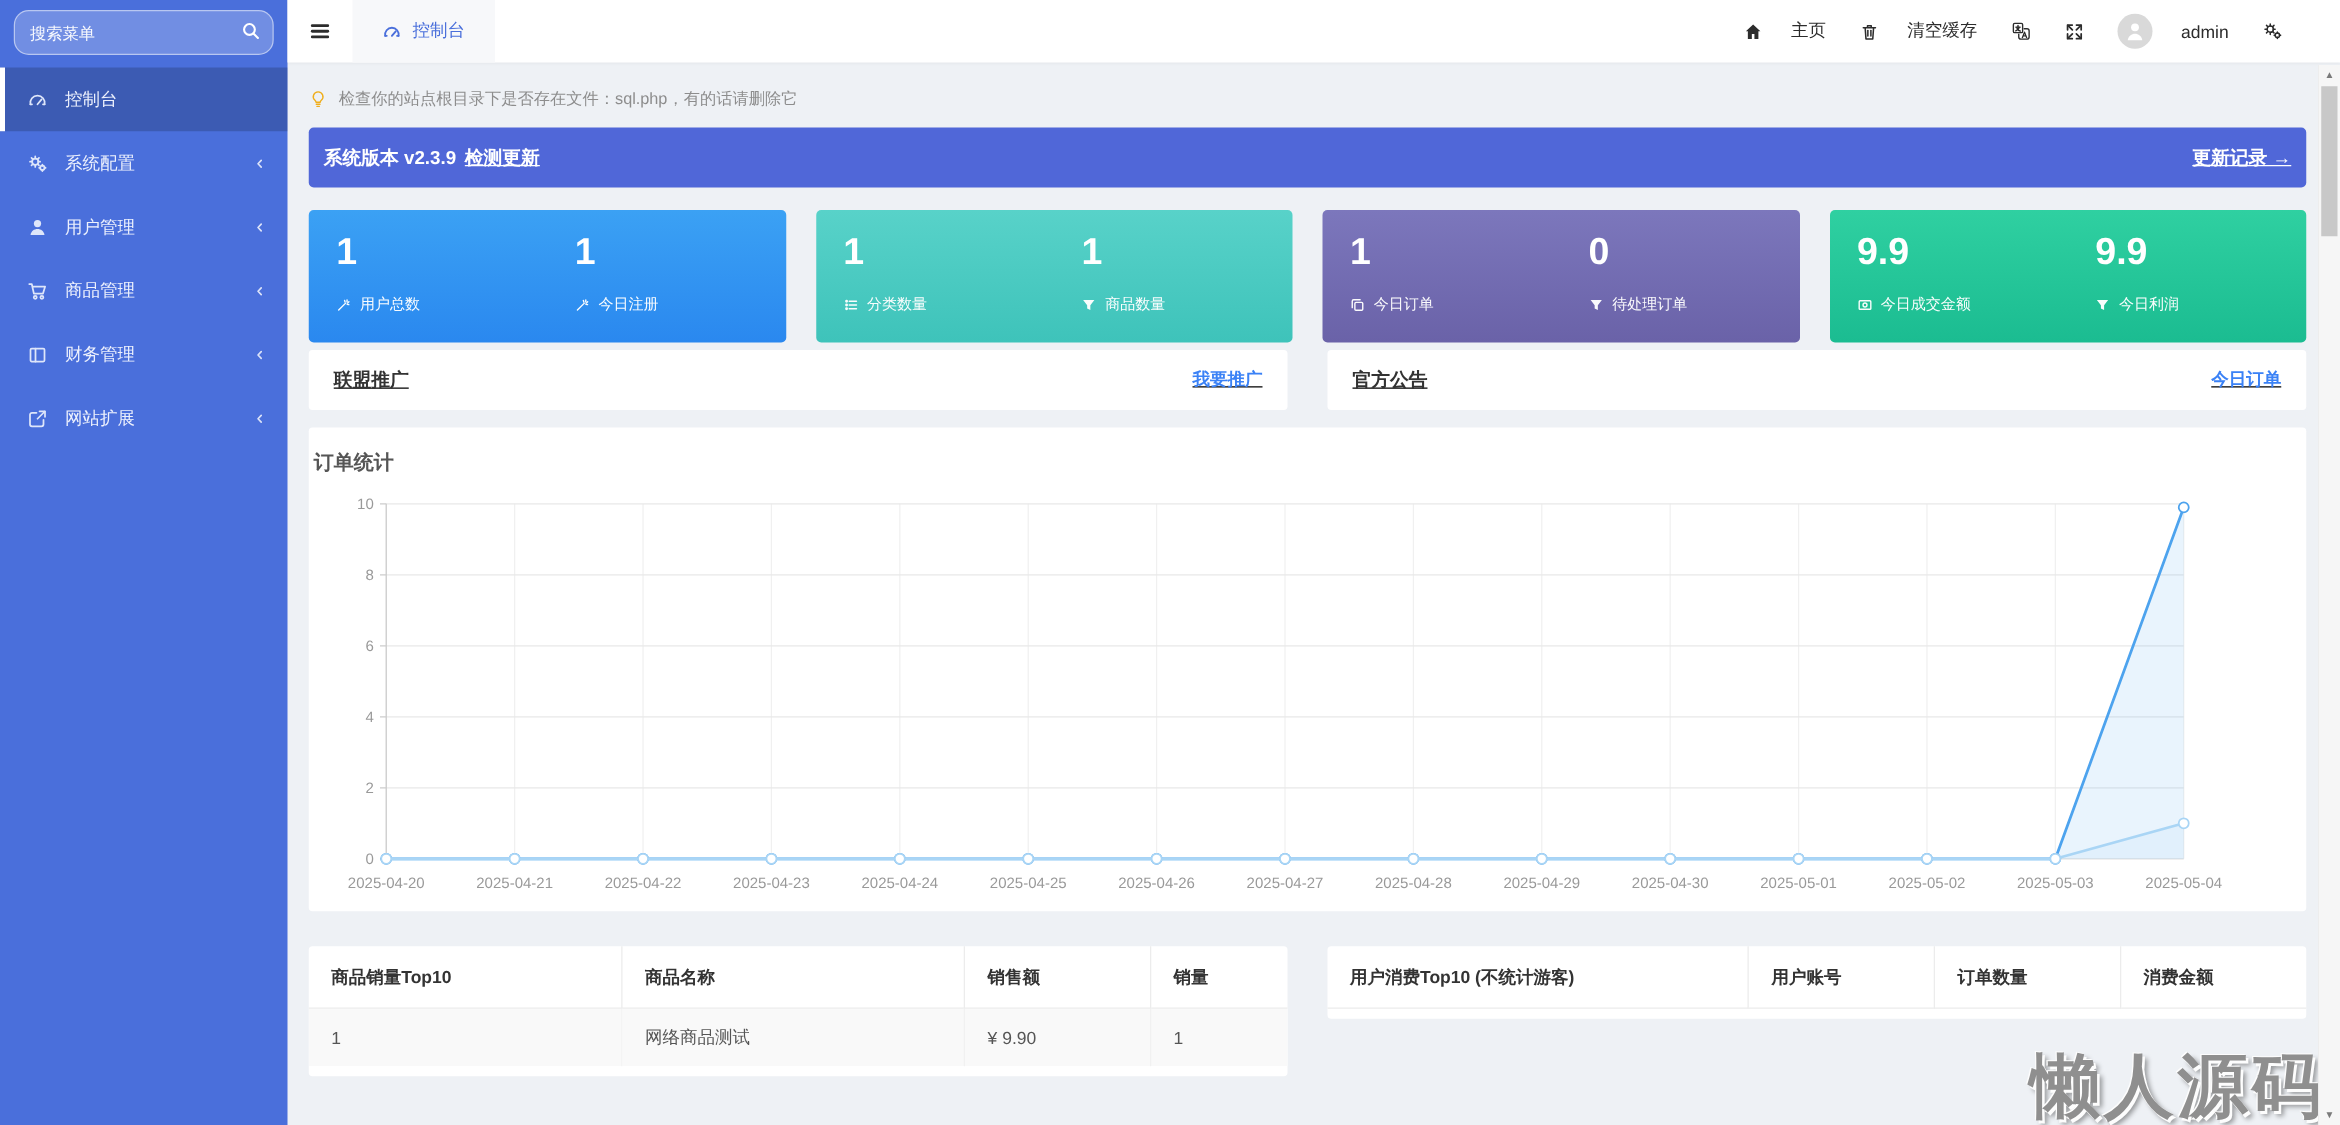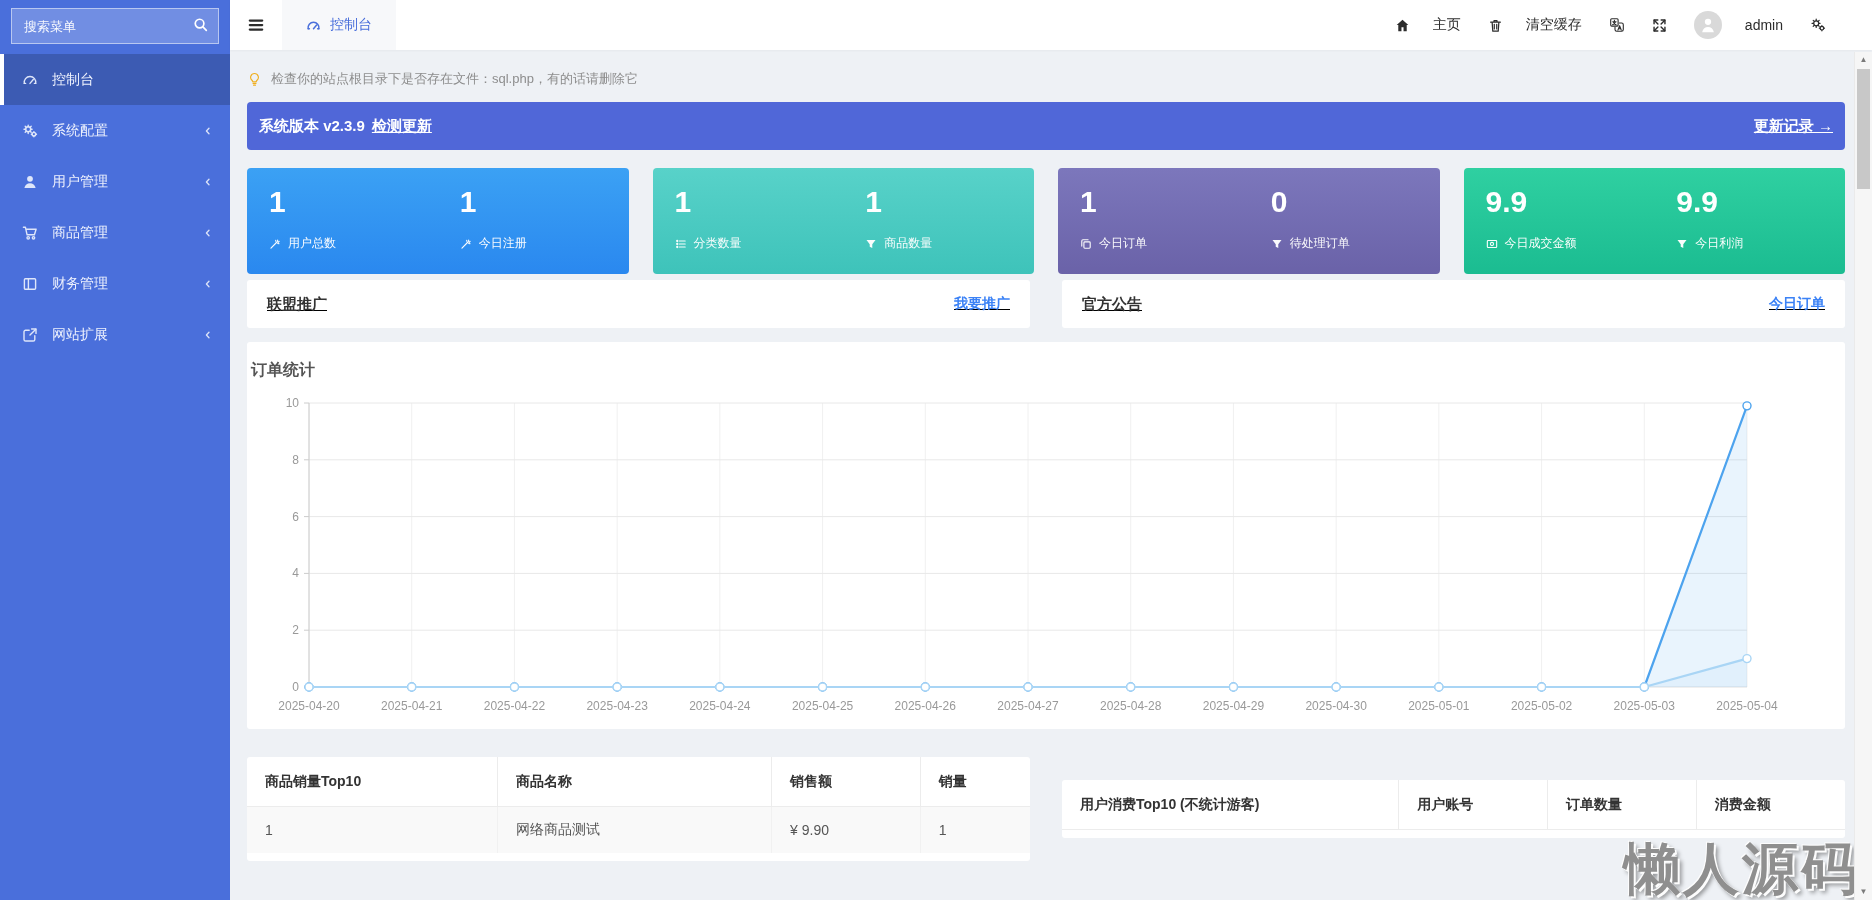--- a/index.html
+++ b/index.html
@@ -2,21 +2,21 @@
 <html><head>
 <meta charset="utf-8">
 <style>
   html,body{margin:0;padding:0;overflow:hidden;}
   body{width:1872px;height:900px;background:#eef1f5;font-family:"Liberation Sans","DejaVu Sans",sans-serif;position:relative;}
   .app{display:flex;height:900px;}
 
   
   .sidebar{width:230px;flex-shrink:0;background:#4a6fdb;display:flex;flex-direction:column;}
   .search-box{margin:8px 11px 10px;position:relative;}
-  .search-input{width:100%;box-sizing:border-box;height:36px;background:rgba(255,255,255,.22);border:1px solid rgba(255,255,255,.5);border-radius:0;color:#fff;padding:0 36px 0 12px;font-size:13px;outline:none;font-family:inherit;}
+  .search-input{width:100%;box-sizing:border-box;height:36px;background:rgba(255,255,255,.22);border:1px solid rgba(255,255,255,.5);border-radius:12px;color:#fff;padding:0 36px 0 12px;font-size:13px;outline:none;font-family:inherit;}
   .search-input::placeholder{color:rgba(255,255,255,.95);}
   .search-ic{position:absolute;right:11px;top:9px;color:#fff;}
   .menu-item{height:51px;display:flex;align-items:center;padding:0 16px 0 22px;font-size:14px;color:#edf1fd;cursor:pointer;position:relative;}
   .menu-item .mi-icon{width:18px;margin-right:12px;display:flex;align-items:center;color:#dee6fa;}
   .menu-item .chev{margin-left:auto;color:rgba(255,255,255,.8);display:flex;}
   .menu-item.active{background:rgba(0,0,0,.18);}
   .menu-item.active::before{content:"";position:absolute;left:0;top:0;bottom:0;width:4px;background:#fff;}
 
   
   .main{flex:1;display:flex;flex-direction:column;min-width:0;}
@@ -45,21 +45,21 @@
   .panels{display:flex;gap:32px;margin-top:6px;text-decoration:underline;}
   .panel{flex:1;background:#fff;border-radius:3px;height:48px;display:flex;align-items:center;justify-content:space-between;padding:0 20px;}
   .panel-title{font-weight:bold;font-size:15px;color:#333;}
   .panel-link{color:#3b82f6;font-size:14px;font-weight:bold;text-decoration:none;cursor:pointer;}
 
   .chart-card{margin-top:14px;background:#fff;border-radius:3px;padding:18px 4px 8px;}
   .chart-title{font-size:16px;font-weight:bold;color:#555;}
   #chart{margin-top:10px;}
   #chart svg{display:block;}
 
-  .tables{display:flex;gap:32px;margin-top:28px;align-items:center;}
+  .tables{display:flex;gap:32px;margin-top:28px;align-items:flex-start;}
   .table-card{flex:1;background:#fff;border-radius:3px;padding-bottom:8px;}
   table{width:100%;border-collapse:collapse;font-size:14px;color:#555;table-layout:fixed;}
   th{font-weight:bold;color:#333;text-align:left;height:49px;padding:0 18px;border-bottom:1px solid #ececec;border-right:1px solid #ececec;overflow:hidden;white-space:nowrap;}
   th:last-child,td:last-child{border-right:none;}
   td{height:46px;padding:0 18px;border-right:1px solid #f1f1f1;overflow:hidden;white-space:nowrap;}
   tbody tr:nth-child(odd){background:#f9f9f9;}
 
   .watermark{position:fixed;right:12px;bottom:-8px;font-size:56px;font-weight:900;color:#8f8f8f;letter-spacing:3px;z-index:6;text-shadow:2px 2px 0 #fdfdfd,-1px -1px 0 #fdfdfd,4px 4px 4px rgba(0,0,0,.38);pointer-events:none;}
 
   

